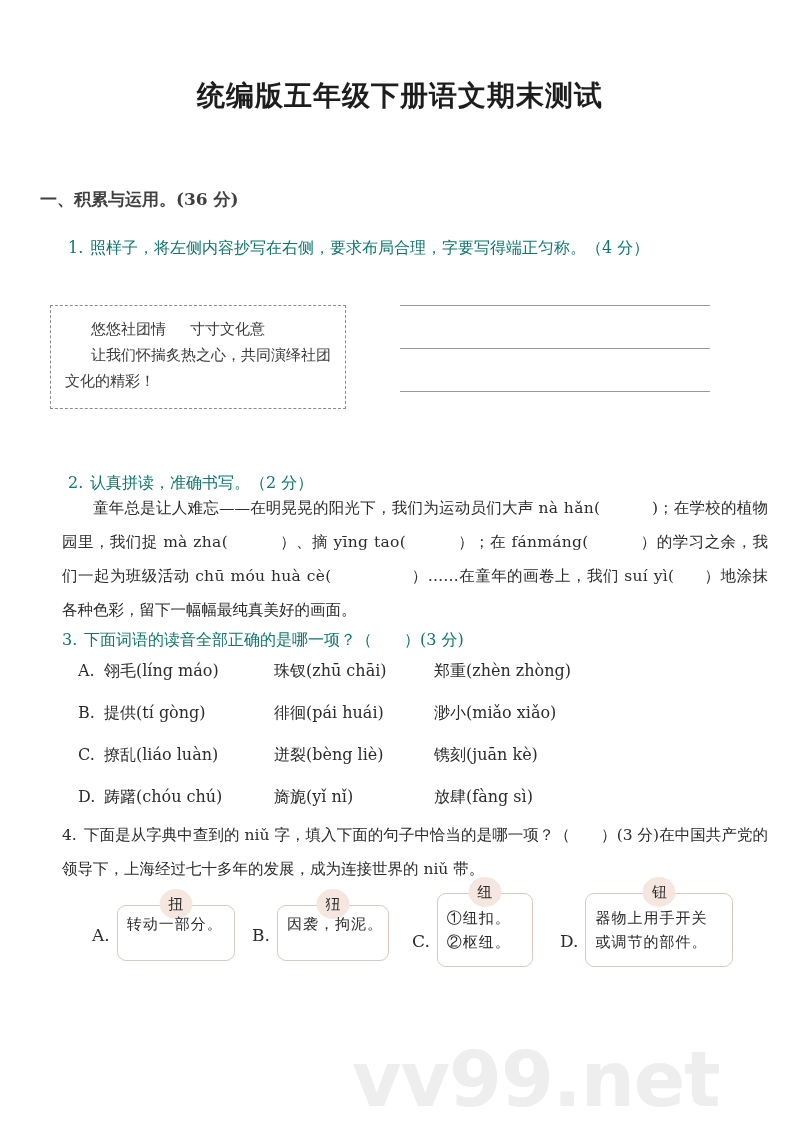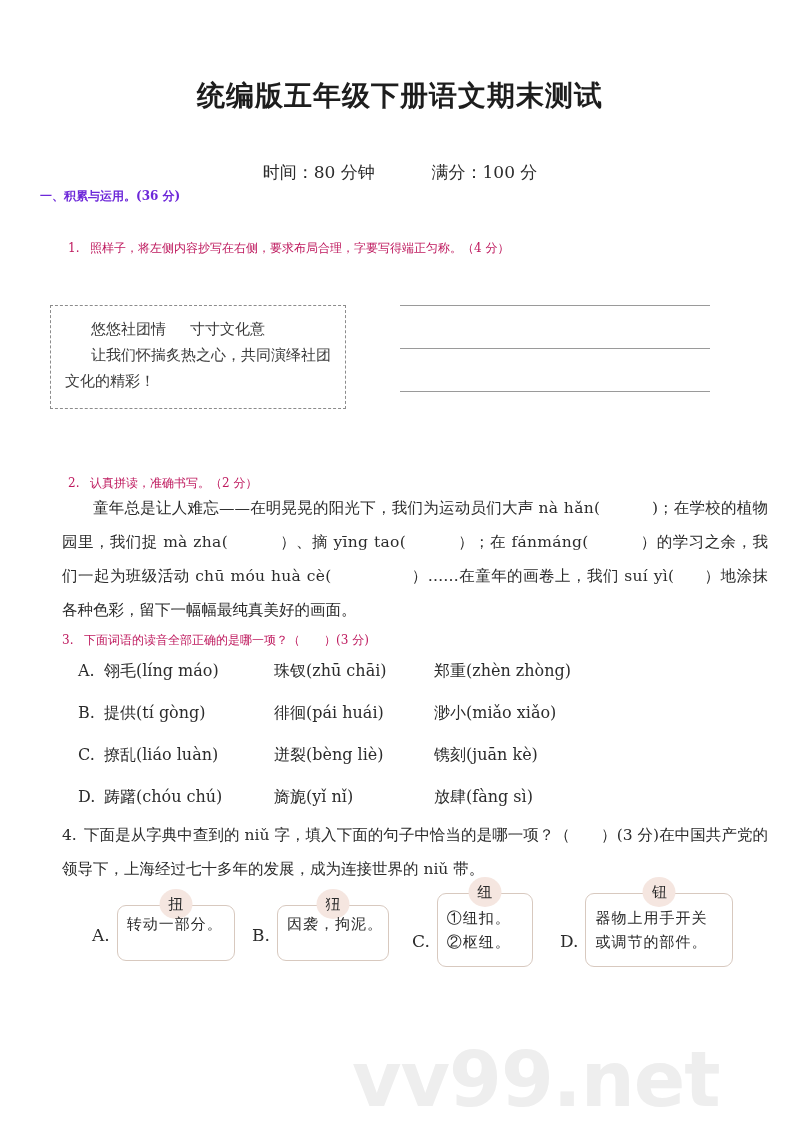--- a/index.html
+++ b/index.html
@@ -69,30 +69,30 @@
     font-size: 17px;
     color: #2b2b2b;
   }
   .meta-line .gap { display: inline-block; width: 46px; }
 
   
   .section-head {
     position: absolute;
     left: 40px;
     top: 155px;
-    font-size: 12px;
+    font-size: 17px;
     font-weight: 600;
-    color: #6d28d9;
+    color: #404040;
   }
 
   .q {
     position: absolute;
-    font-size: 12px;
+    font-size: 16px;
     line-height: 30px;
-    color: #be185d;
+    color: #0f766e;
   }
 
   .q1 { left: 68px; top: 200px; }
   .q2 { left: 68px; top: 435px; }
   .q3 { left: 62px; top: 592px; }
 
   .q-num {
     display: inline-block;
     min-width: 22px;
   }
@@ -239,25 +239,20 @@
 </style>
 </head>
 <body>
 
 <div class="page">
 
   <div class="watermark">vv99.net</div>
 
   <div class="doc-title">统编版五年级下册语文期末测试</div>
 
-  <div class="meta-line">
-    <span>时间：80 分钟</span>
-    <span class="gap"></span>
-    <span>满分：100 分</span>
-  </div>
 
   <div class="section-head">一、积累与运用。(36 分)</div>
 
   <div class="q q1">
     <span class="q-num">1.</span><span>照样子，将左侧内容抄写在右侧，要求布局合理，字要写得端正匀称。（4 分）</span>
   </div>
 
   <div class="sample-box">
     <div class="sample-text">
       <div class="l1"><span>悠悠社团情</span><span class="wide-gap"></span><span>寸寸文化意</span></div>

